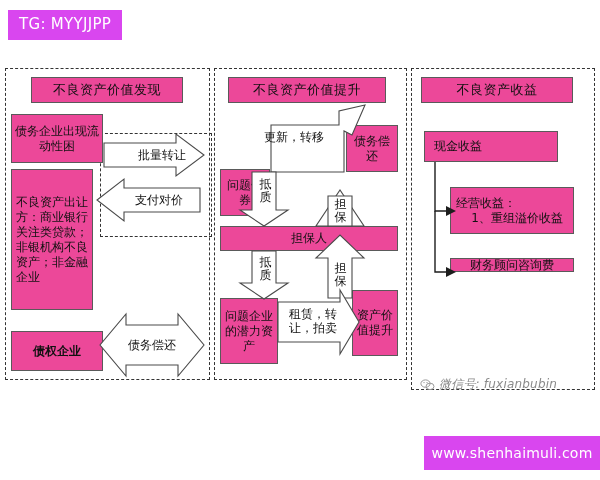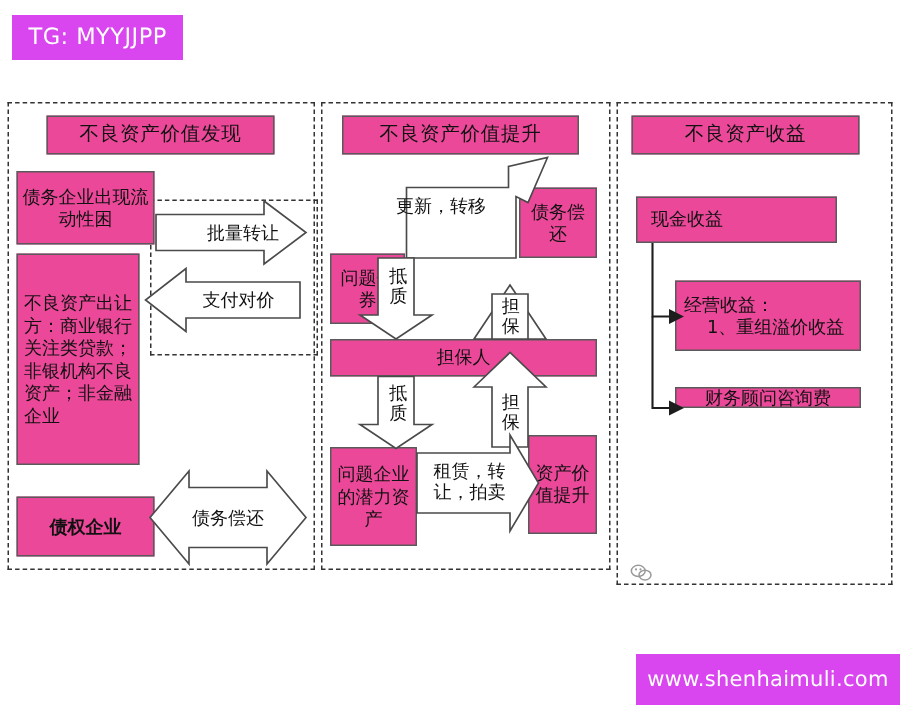--- a/index.html
+++ b/index.html
@@ -177,17 +177,18 @@
 
 <div class="alab" style="left:281px;top:307px;width:64px;">租赁，转让，拍卖</div>
 
 <div class="wm">
   <svg class="wm-ico" width="15" height="12" viewBox="0 0 15 12">
     <ellipse cx="5.5" cy="4.6" rx="4.6" ry="3.7" fill="none" stroke="#9a9a9a" stroke-width="1"></ellipse>
     <ellipse cx="10" cy="7.4" rx="4" ry="3.2" fill="none" stroke="#9a9a9a" stroke-width="1"></ellipse>
     <circle cx="4" cy="3.6" r=".7" fill="#9a9a9a"></circle>
     <circle cx="7" cy="3.6" r=".7" fill="#9a9a9a"></circle>
   </svg>
+  <span class="wm-text">微信号: fuxianbubin</span>
 </div>
 
 <div class="bottom-bar">
   <span>www.shenhaimuli.com</span>
 </div>
 
 </body></html>

